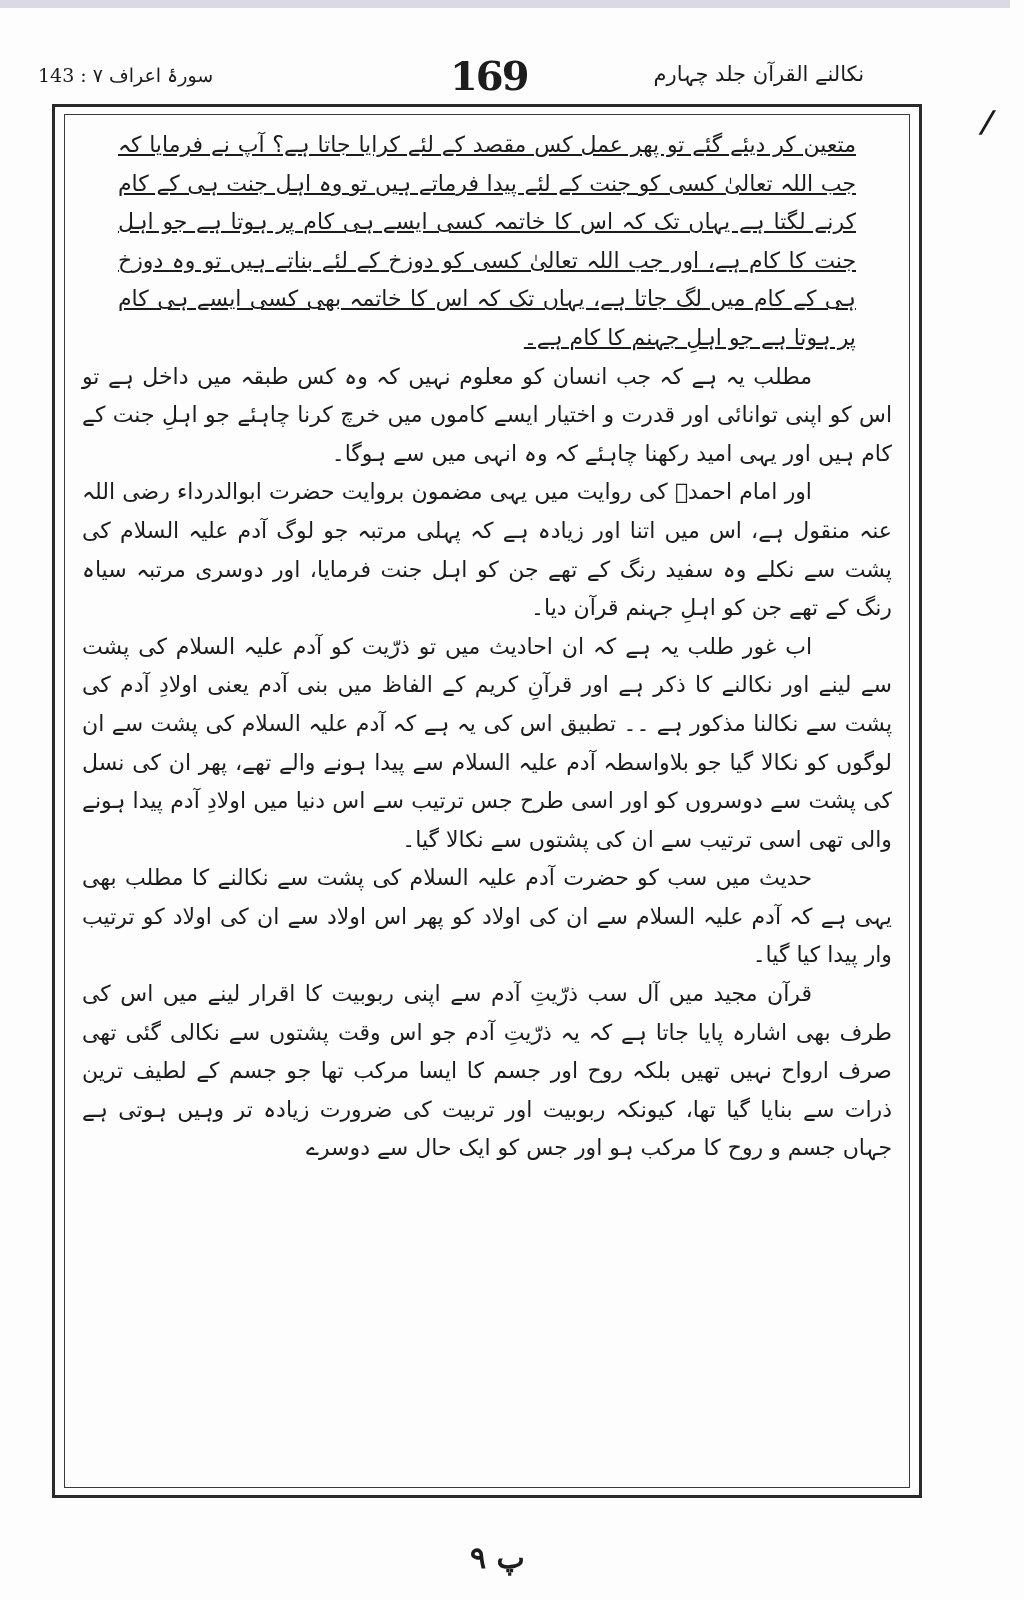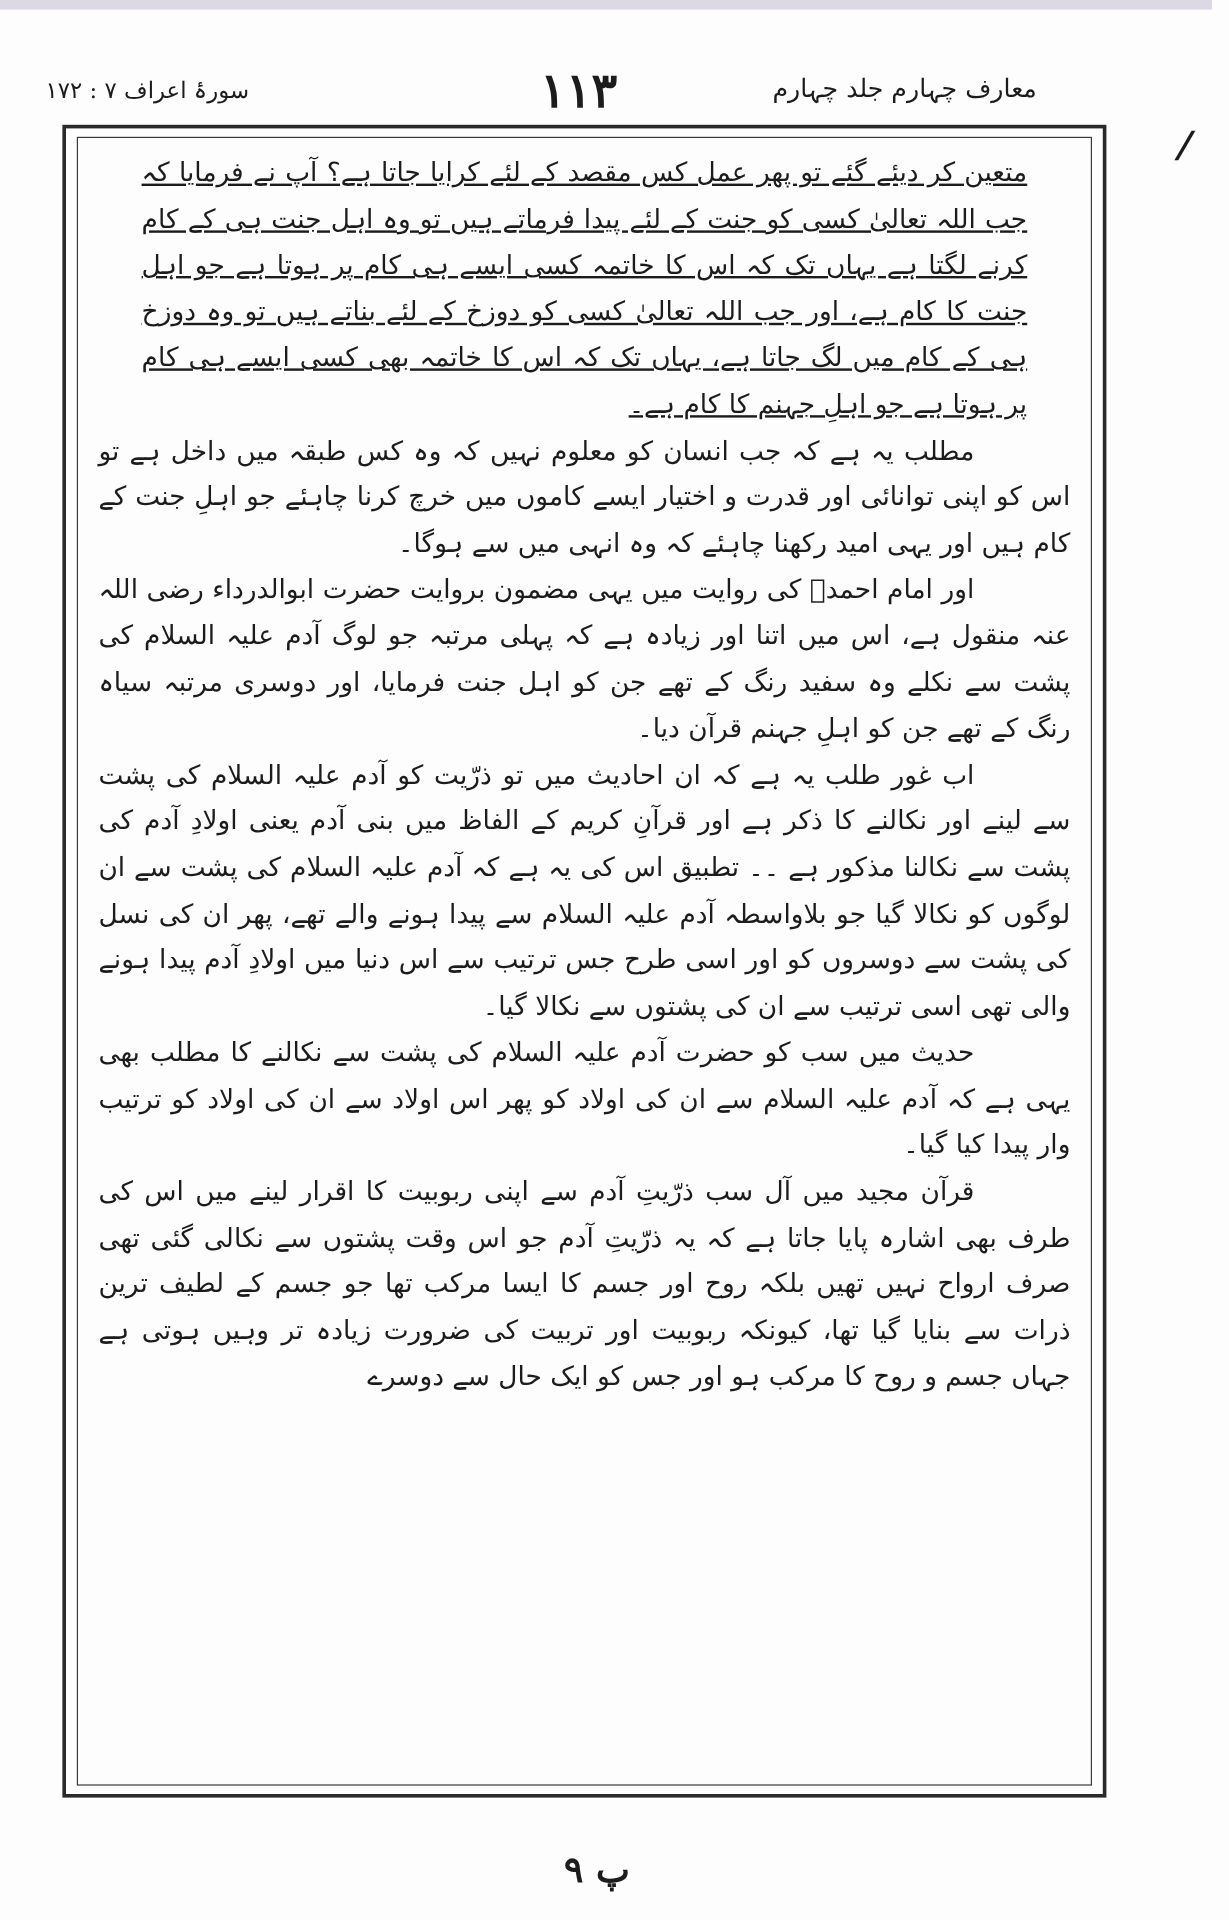--- a/index.html
+++ b/index.html
@@ -53,23 +53,23 @@
       position: absolute; left: 470px; top: 1540px; font-size: 30px;
       font-family: "DejaVu Serif", serif; direction: rtl; font-weight: bold;
     }
   </style>
 </head>
 <body>
 
 <div class="top-strip"></div>
 
 <header class="running-head">
-  <span class="rh-right">معارف چہارم جلد چہارم</span>
-  <span class="rh-page">١١٣</span>
-  <span class="rh-left">سورۂ اعراف ۷ : ۱۷۲</span>
+  <span class="rh-right">نکالنے القرآن جلد چہارم</span>
+  <span class="rh-page">169</span>
+  <span class="rh-left">سورۂ اعراف ۷ : 143</span>
 </header>
 
 <div class="margin-mark">/</div>
 
 <div class="frame-outer"></div>
 <div class="frame-inner"></div>
 
 <main class="content">
   <p class="quote">متعین کر دیئے گئے تو پھر عمل کس مقصد کے لئے کرایا جاتا ہے؟ آپ نے فرمایا کہ جب اللہ تعالیٰ کسی کو جنت کے لئے پیدا فرماتے ہیں تو وہ اہل جنت ہی کے کام کرنے لگتا ہے یہاں تک کہ اس کا خاتمہ کسی ایسے ہی کام پر ہوتا ہے جو اہل جنت کا کام ہے، اور جب اللہ تعالیٰ کسی کو دوزخ کے لئے بناتے ہیں تو وہ دوزخ ہی کے کام میں لگ جاتا ہے، یہاں تک کہ اس کا خاتمہ بھی کسی ایسے ہی کام پر ہوتا ہے جو اہلِ جہنم کا کام ہے۔</p>
   <p class="indent">مطلب یہ ہے کہ جب انسان کو معلوم نہیں کہ وہ کس طبقہ میں داخل ہے تو اس کو اپنی توانائی اور قدرت و اختیار ایسے کاموں میں خرچ کرنا چاہئے جو اہلِ جنت کے کام ہیں اور یہی امید رکھنا چاہئے کہ وہ انہی میں سے ہوگا۔</p>

